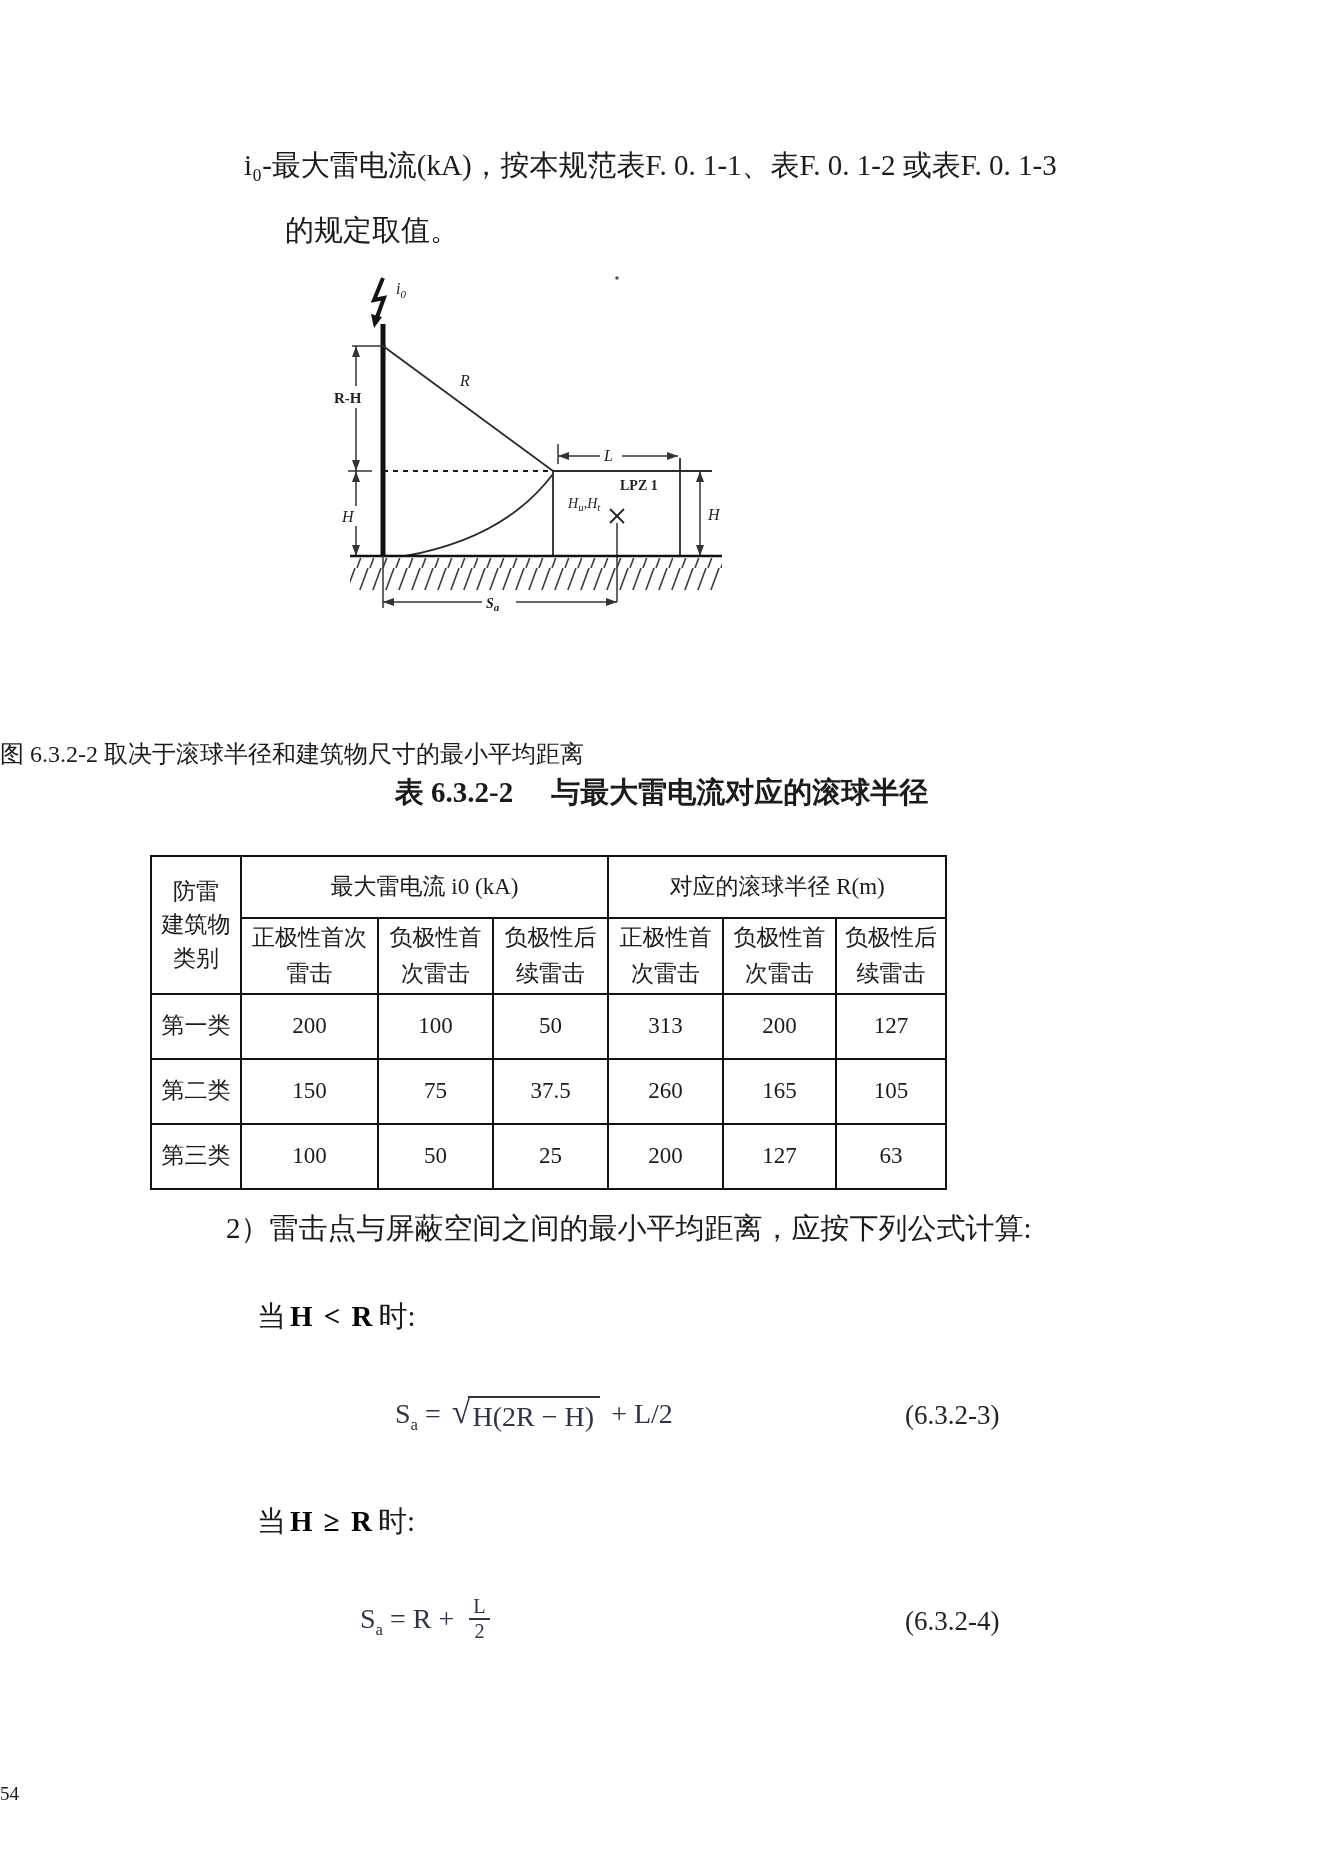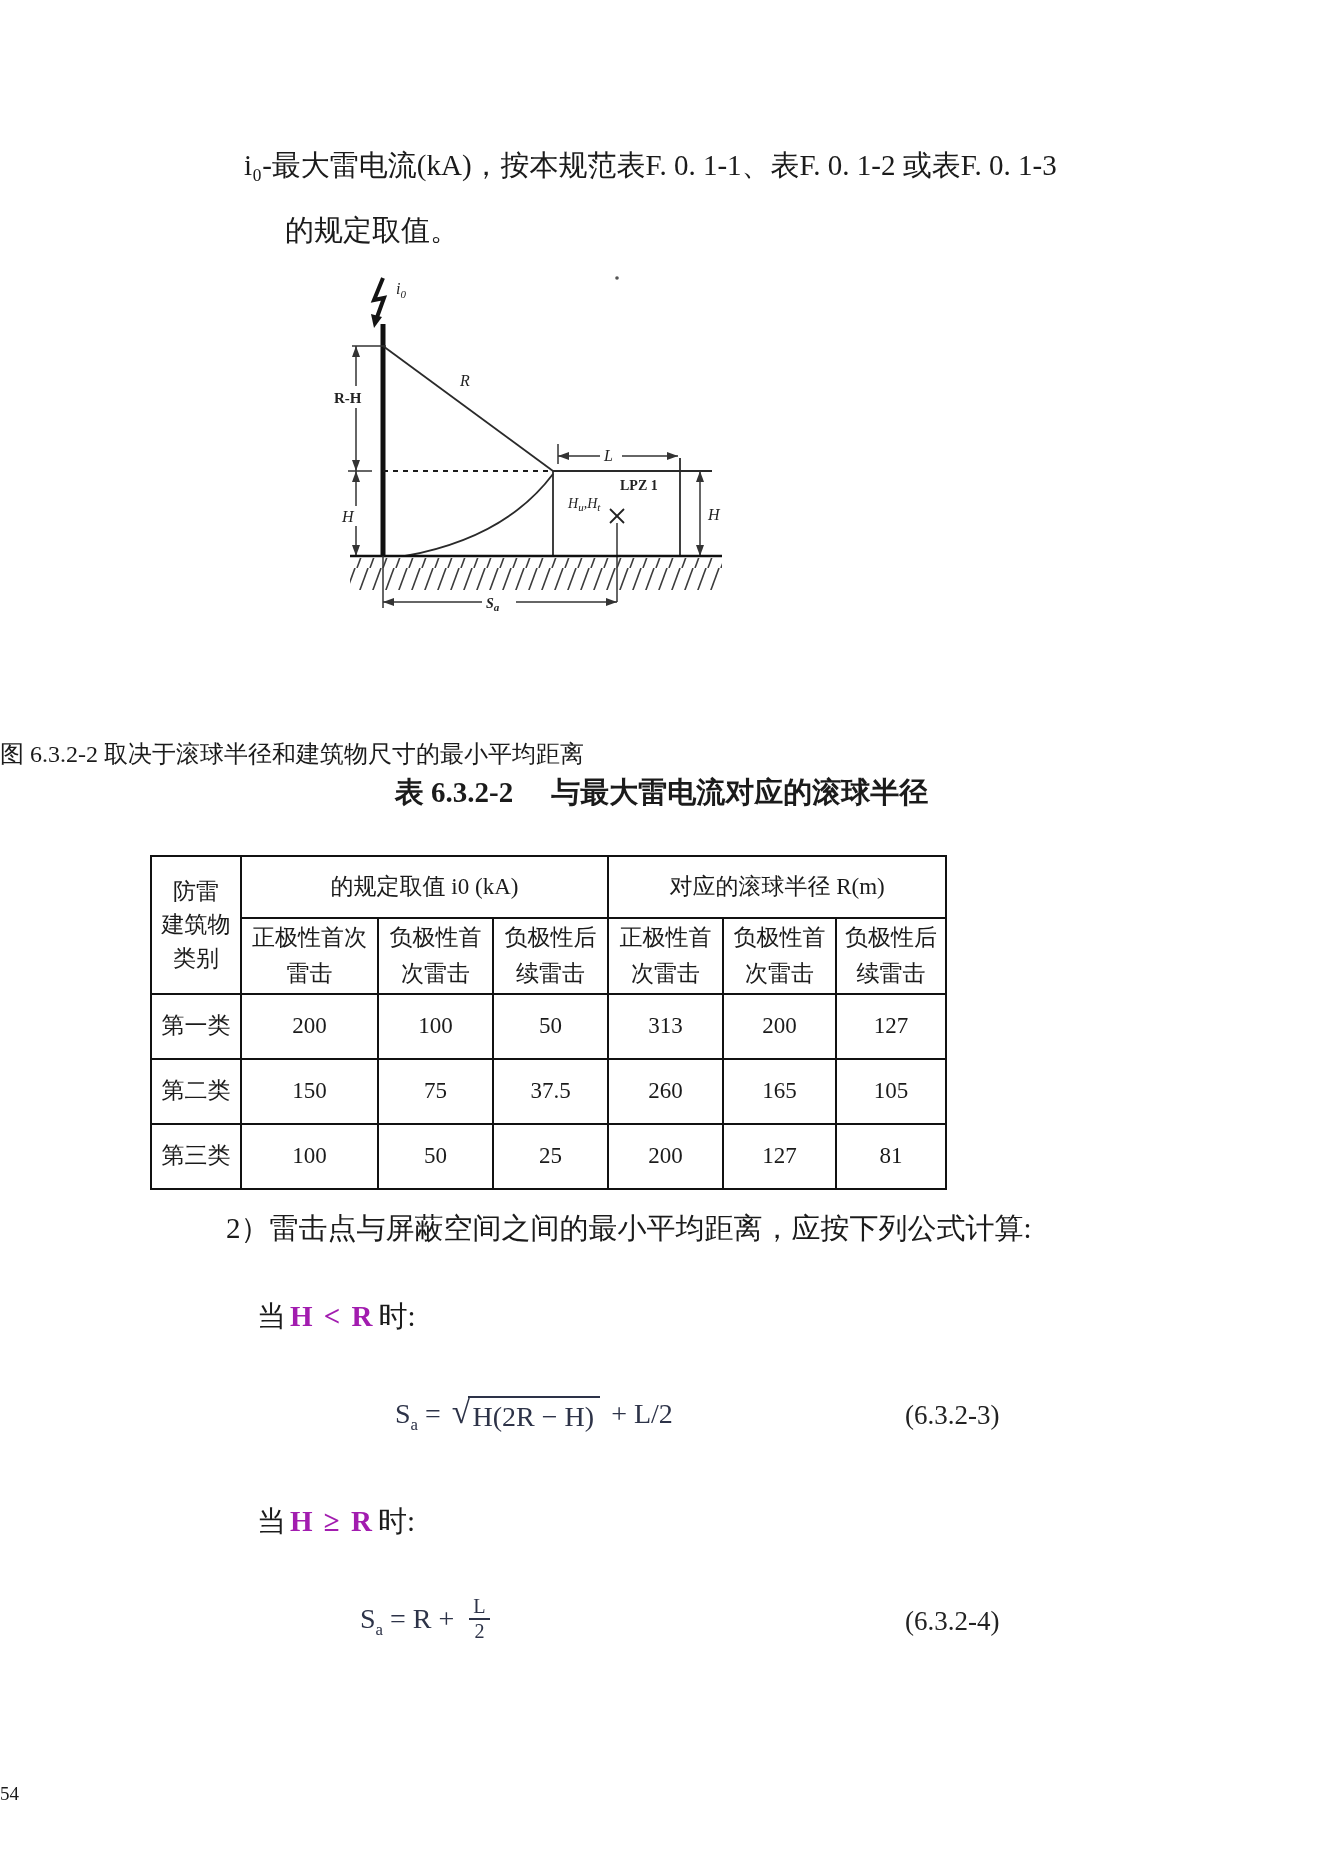--- a/index.html
+++ b/index.html
@@ -36,21 +36,21 @@
   }
   .data-table td{border:2.5px solid #111;padding:0;line-height:1.5;}
   .data-table .grp{height:60px;}
   .data-table .subhead td{height:74px;line-height:1.55;}
   .data-table .datarow td{height:63px;}
   .data-table .corner div{line-height:1.45;}
   
   .item2{left:222px;top:1205px;}
   .cond{left:253px;top:1293px;font-size:29px;}
   .cond2{top:1498px;}
-  .mvar{font-weight:600;color:#a21caf;letter-spacing:2px;padding:0 4px;}
+  .mvar{font-weight:600;color:#000000;letter-spacing:2px;padding:0 4px;}
   
   .formula{font-size:28px;color:#2d3348;white-space:nowrap;}
   .f1{left:395px;top:1396px;}
   .f2{left:360px;top:1598px;}
   .formula sub{font-size:0.6em;}
   .sqrt{display:inline-flex;align-items:flex-start;margin:0 4px;}
   .sqrt .rad{font-size:1.22em;line-height:0.95;margin-right:-3px;}
   .sqrt .radicand{border-top:2.5px solid currentColor;padding:3px 6px 0 5px;}
   .frac{display:inline-flex;flex-direction:column;align-items:center;vertical-align:middle;line-height:1.05;font-size:0.72em;margin-left:8px;transform:translateY(-2px);}
   .frac .num{border-bottom:2px solid currentColor;padding:0 4px 1px;}
@@ -155,21 +155,21 @@
         <col style="width:113px">
         <col style="width:110px">
     </colgroup>
     <tbody>
       <tr>
         <td rowspan="2" class="corner">
           <div>防雷</div>
           <div>建筑物</div>
           <div>类别</div>
         </td>
-        <td colspan="3" class="grp">的规定取值 i0 (kA)</td>
+        <td colspan="3" class="grp">最大雷电流 i0 (kA)</td>
         <td colspan="3" class="grp">对应的滚球半径 R(m)</td>
       </tr>
       <tr class="subhead">
         <td><span>正极性首次</span><br><span>雷击</span></td>
         <td><span>负极性首</span><br><span>次雷击</span></td>
         <td><span>负极性后</span><br><span>续雷击</span></td>
         <td><span>正极性首</span><br><span>次雷击</span></td>
         <td><span>负极性首</span><br><span>次雷击</span></td>
         <td><span>负极性后</span><br><span>续雷击</span></td>
       </tr>
@@ -191,21 +191,21 @@
         <td>165</td>
         <td>105</td>
       </tr>
       <tr class="datarow">
         <td>第三类</td>
         <td>100</td>
         <td>50</td>
         <td>25</td>
         <td>200</td>
         <td>127</td>
-        <td>81</td>
+        <td>63</td>
       </tr>
     </tbody>
   </table>
 
   <p class="abs t item2">2）雷击点与屏蔽空间之间的最小平均距离，应按下列公式计算:</p>
 
   <p class="abs t cond"><span>当</span><span class="mvar">H &lt; R</span><span>时:</span></p>
 
   <div class="abs formula f1">
     <span><span>S</span><sub>a</sub></span>

